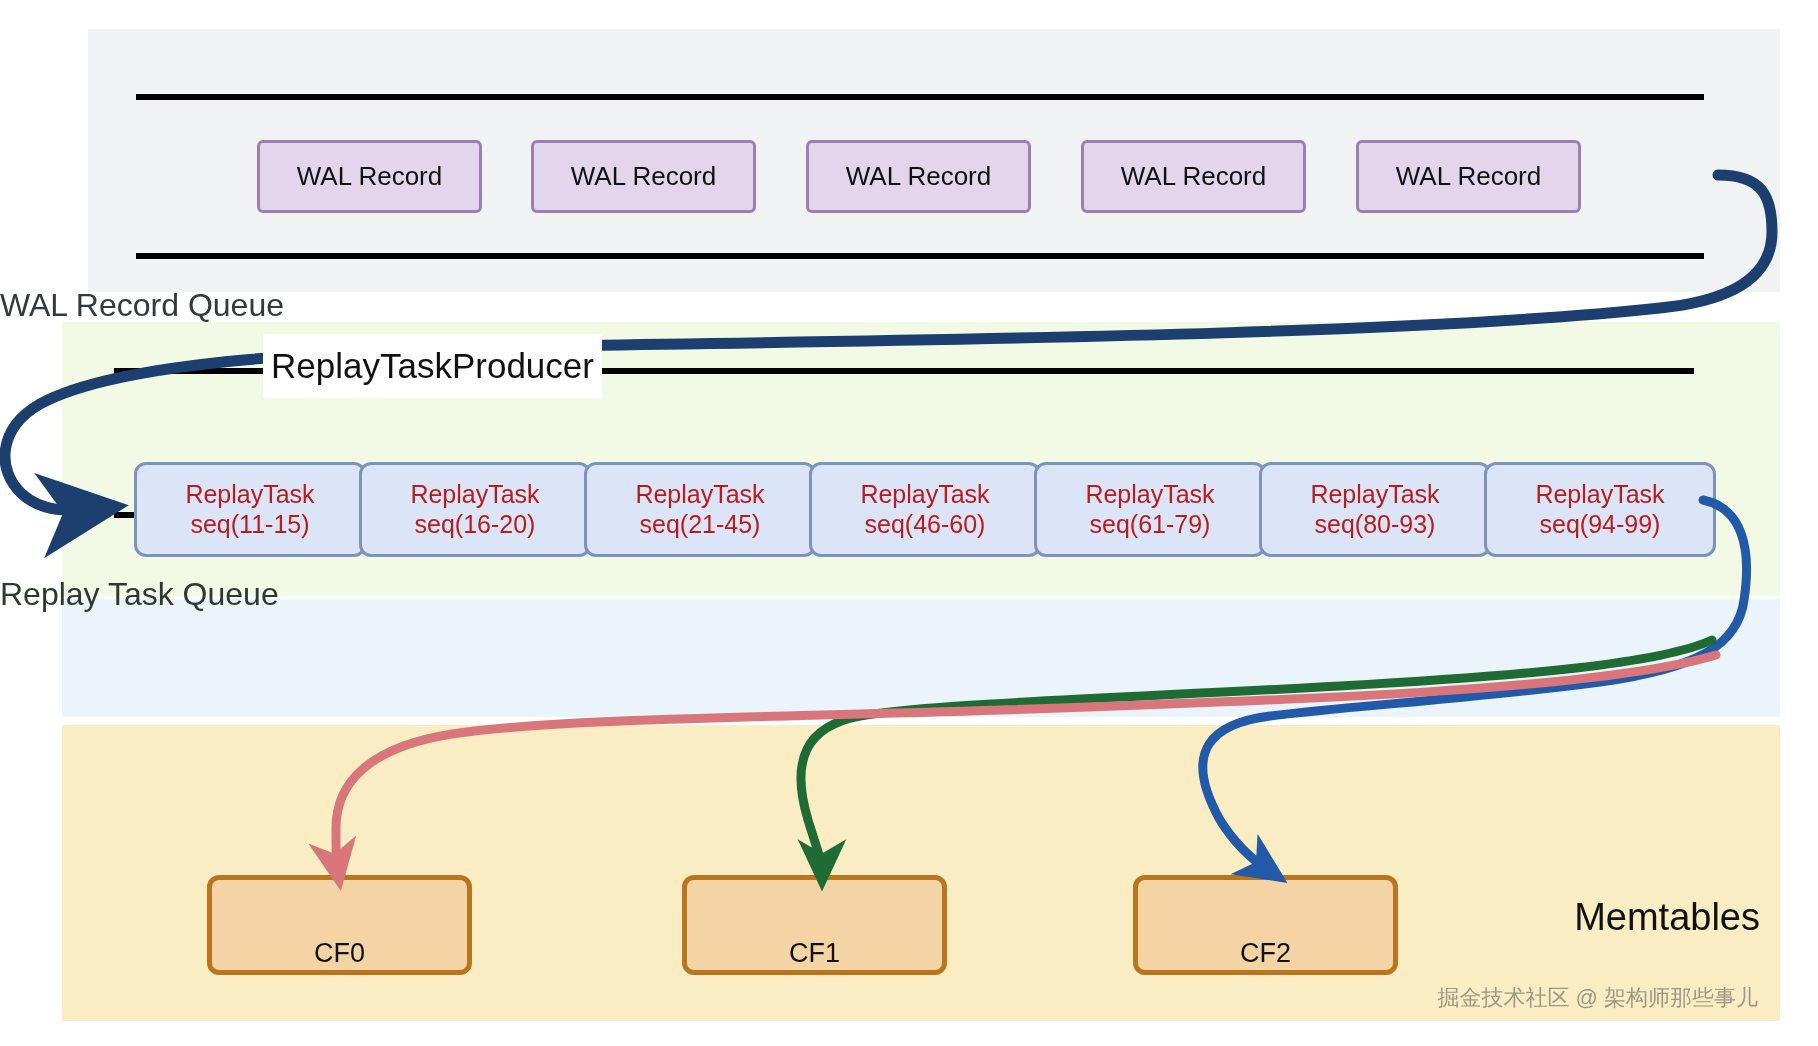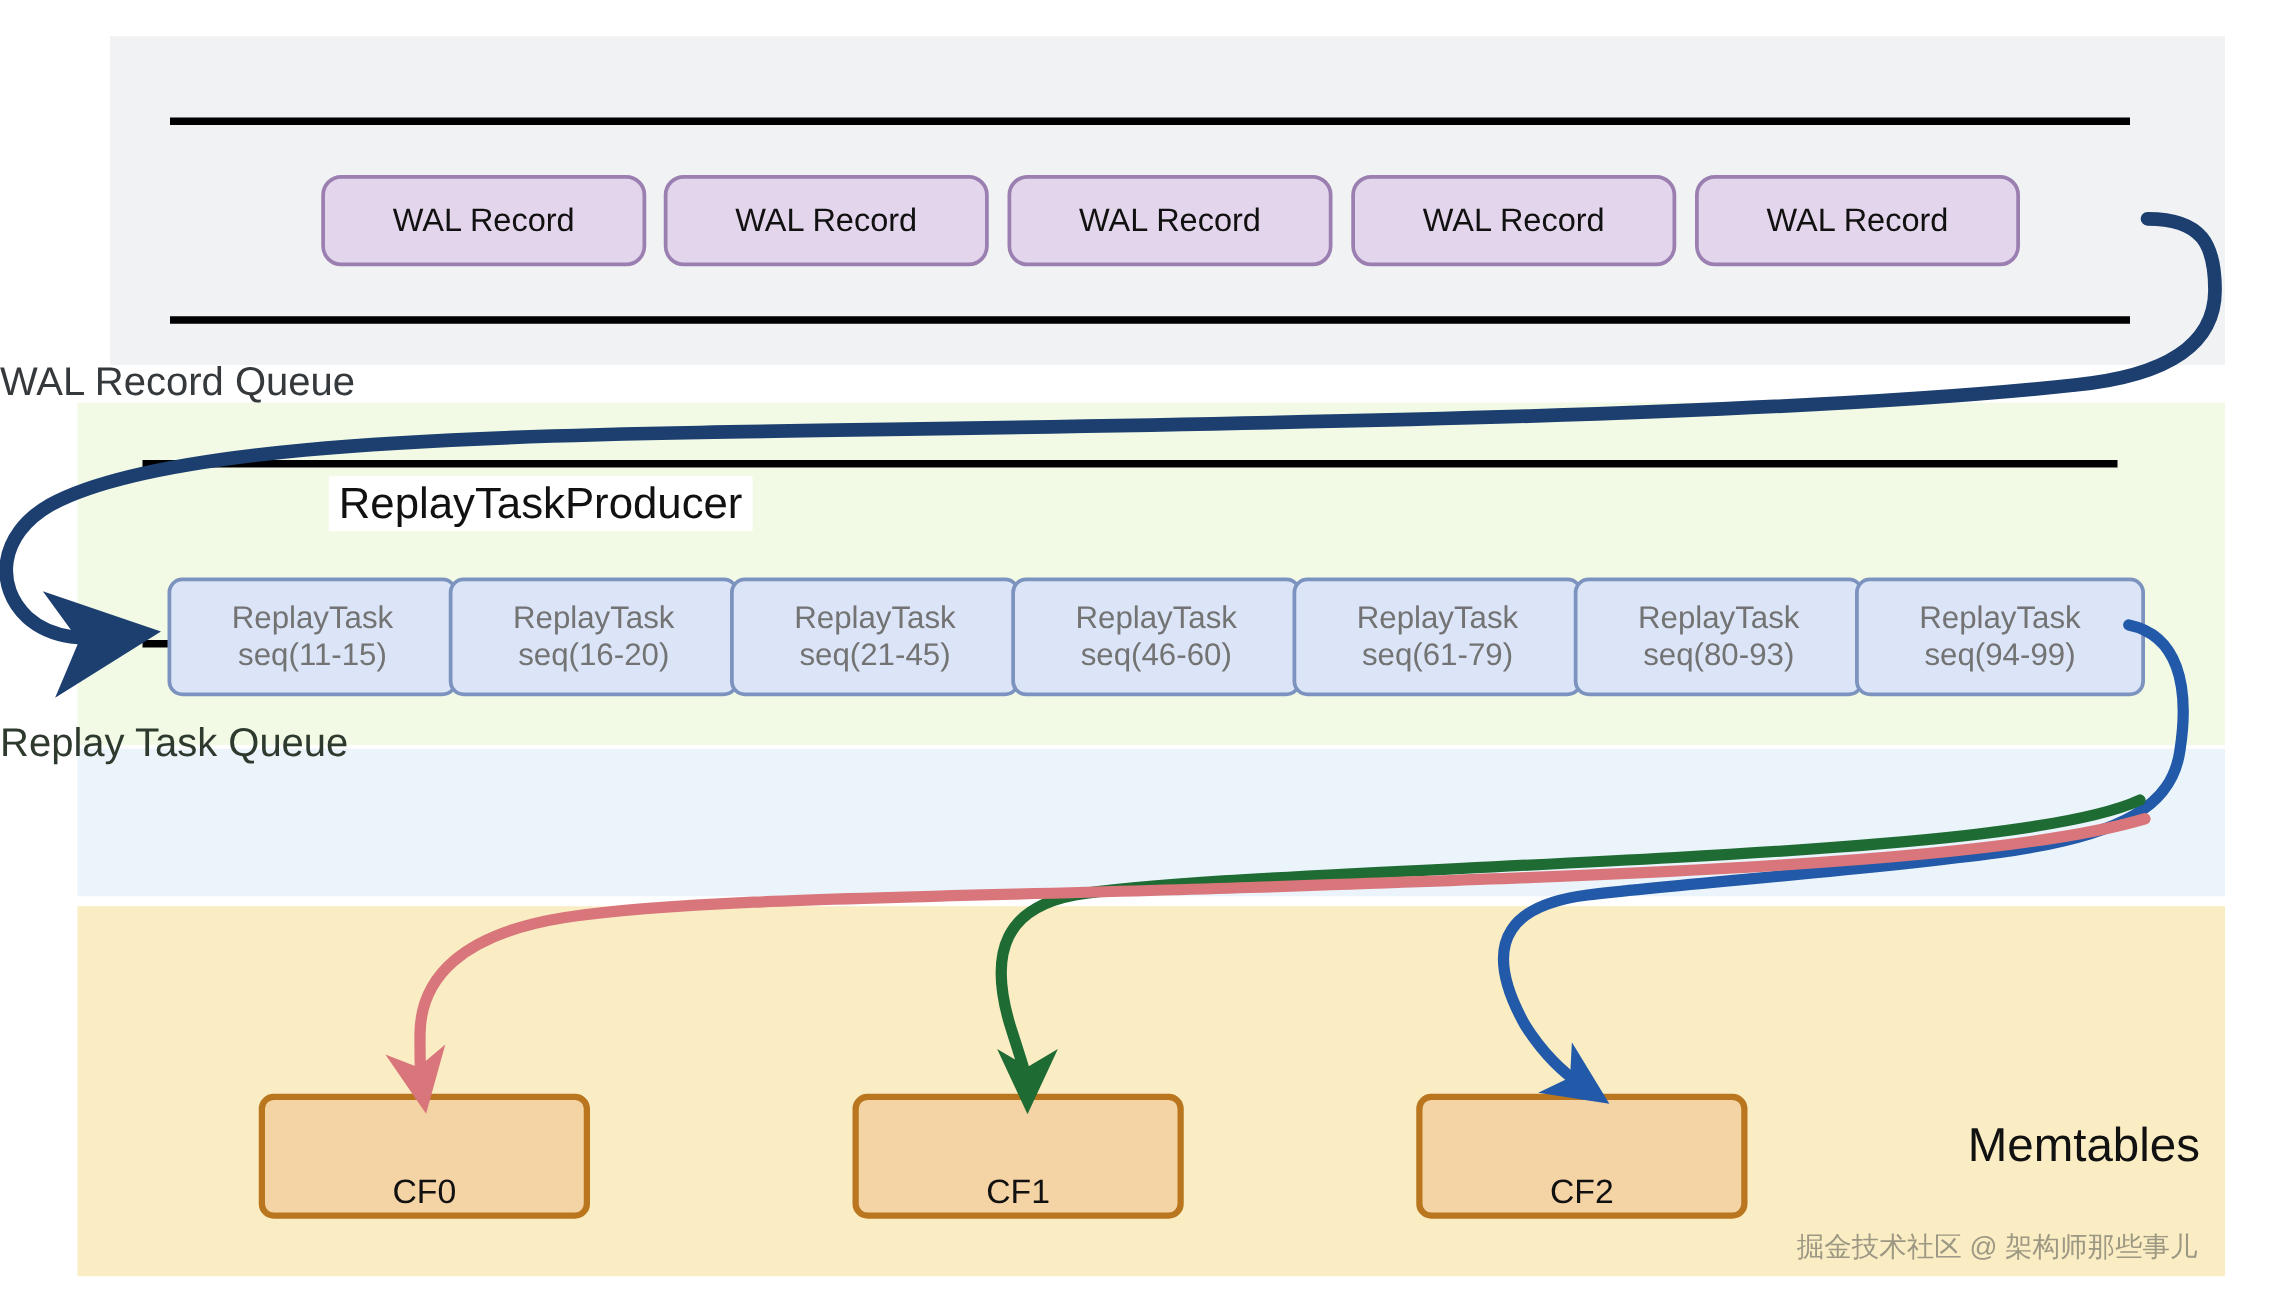--- a/index.html
+++ b/index.html
@@ -72,38 +72,38 @@
     position: absolute;
     box-sizing: border-box;
     display: flex;
     align-items: center;
     justify-content: center;
     text-align: center;
     line-height: 1.18;
   }
 
   .wal-record {
-    width: 260px;
+    width: 225px;
     height: 73px;
     top: 140px;
     border: 3px solid #9a7fb0;
-    border-radius: 16px;
+    border-radius: 6px;
     background: #e3d6ec;
     color: #111111;
     font-size: 26px;
   }
 
   .replay-task {
     width: 232px;
     height: 95px;
     top: 462px;
     border: 3px solid #7c93bf;
     border-radius: 12px;
     background: #dbe5f7;
-    color: #737373;
+    color: #b91c1c;
     font-size: 25px;
     flex-direction: column;
   }
   .replay-task .line2 { display: block; text-align: center; }
 
   .cf-box {
     width: 265px;
     height: 100px;
     top: 875px;
     border: 5px solid #b9761f;
@@ -147,24 +147,23 @@
     font-size: 38px;
     color: #111111;
   }
   #label-producer {
     position: absolute;
     top: 334px;
     left: 263px;
     font-size: 35px;
     color: #111111;
     background: #ffffff;
-    padding: 2px 8px;
+    padding: 12px 8px;
     white-space: nowrap;
     z-index: 40;
-    margin-top: 47px;
   }
 
   #watermark {
     position: absolute;
     right: 60px;
     top: 983px;
     font-size: 22px;
     color: #8d8a78;
     white-space: nowrap;
     opacity: 0.85;

